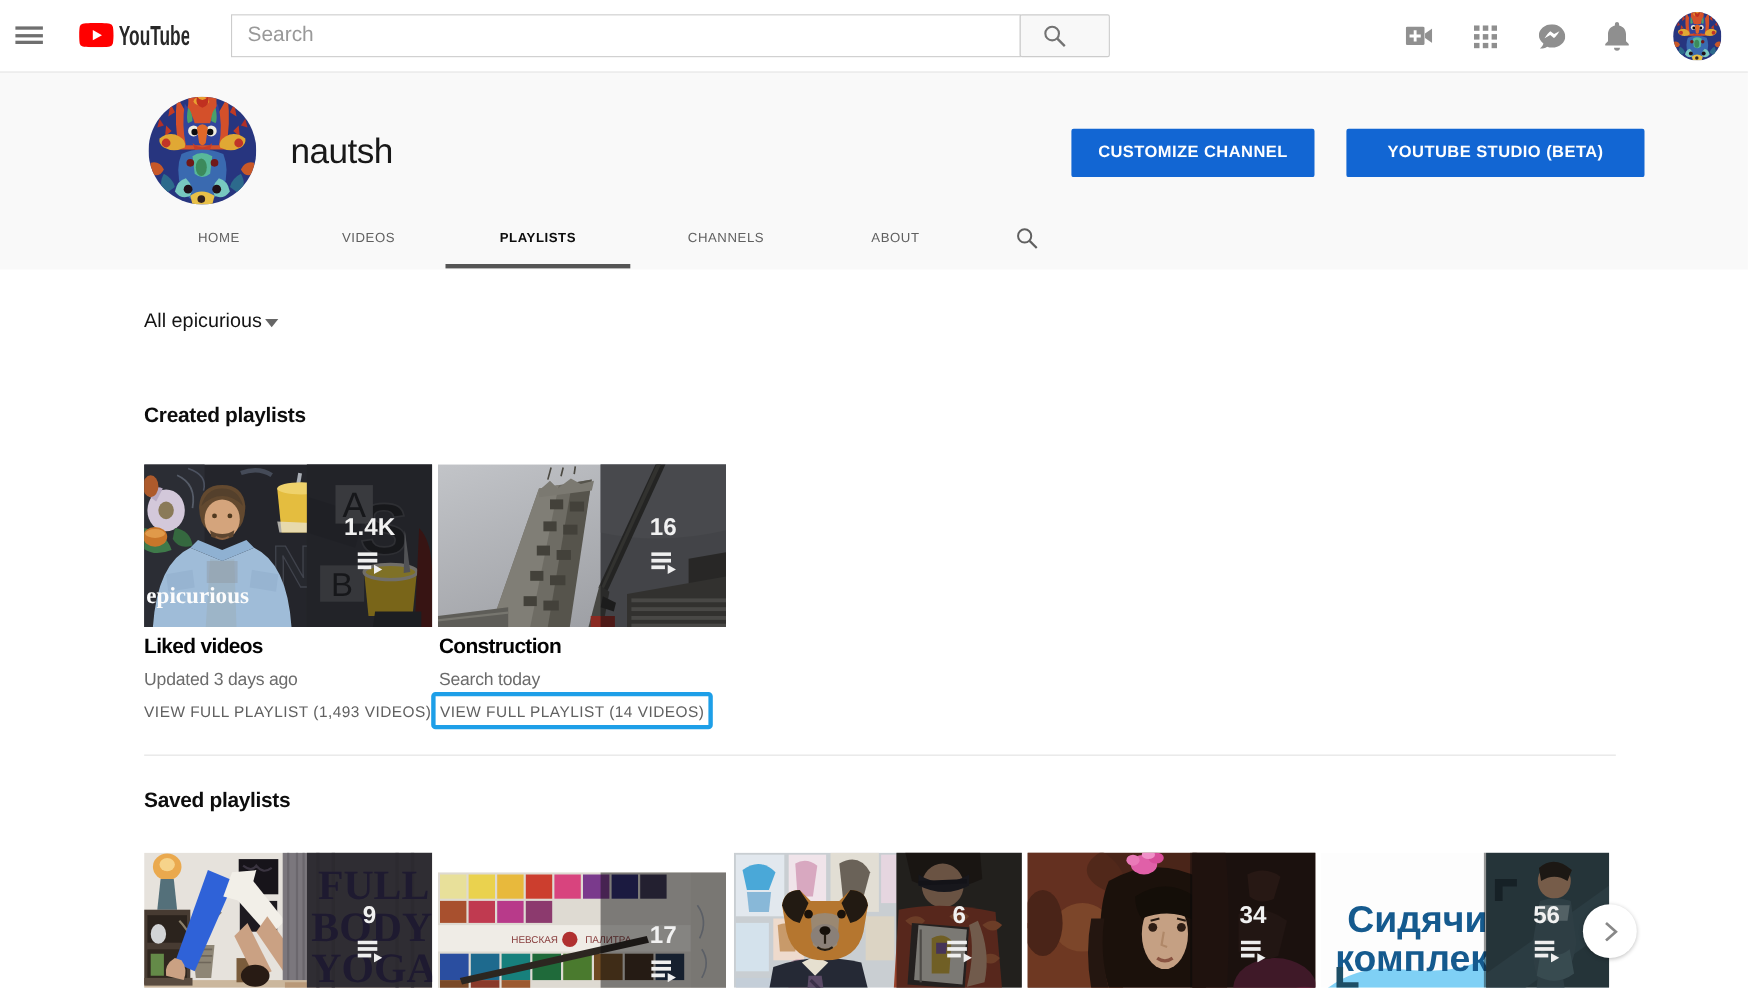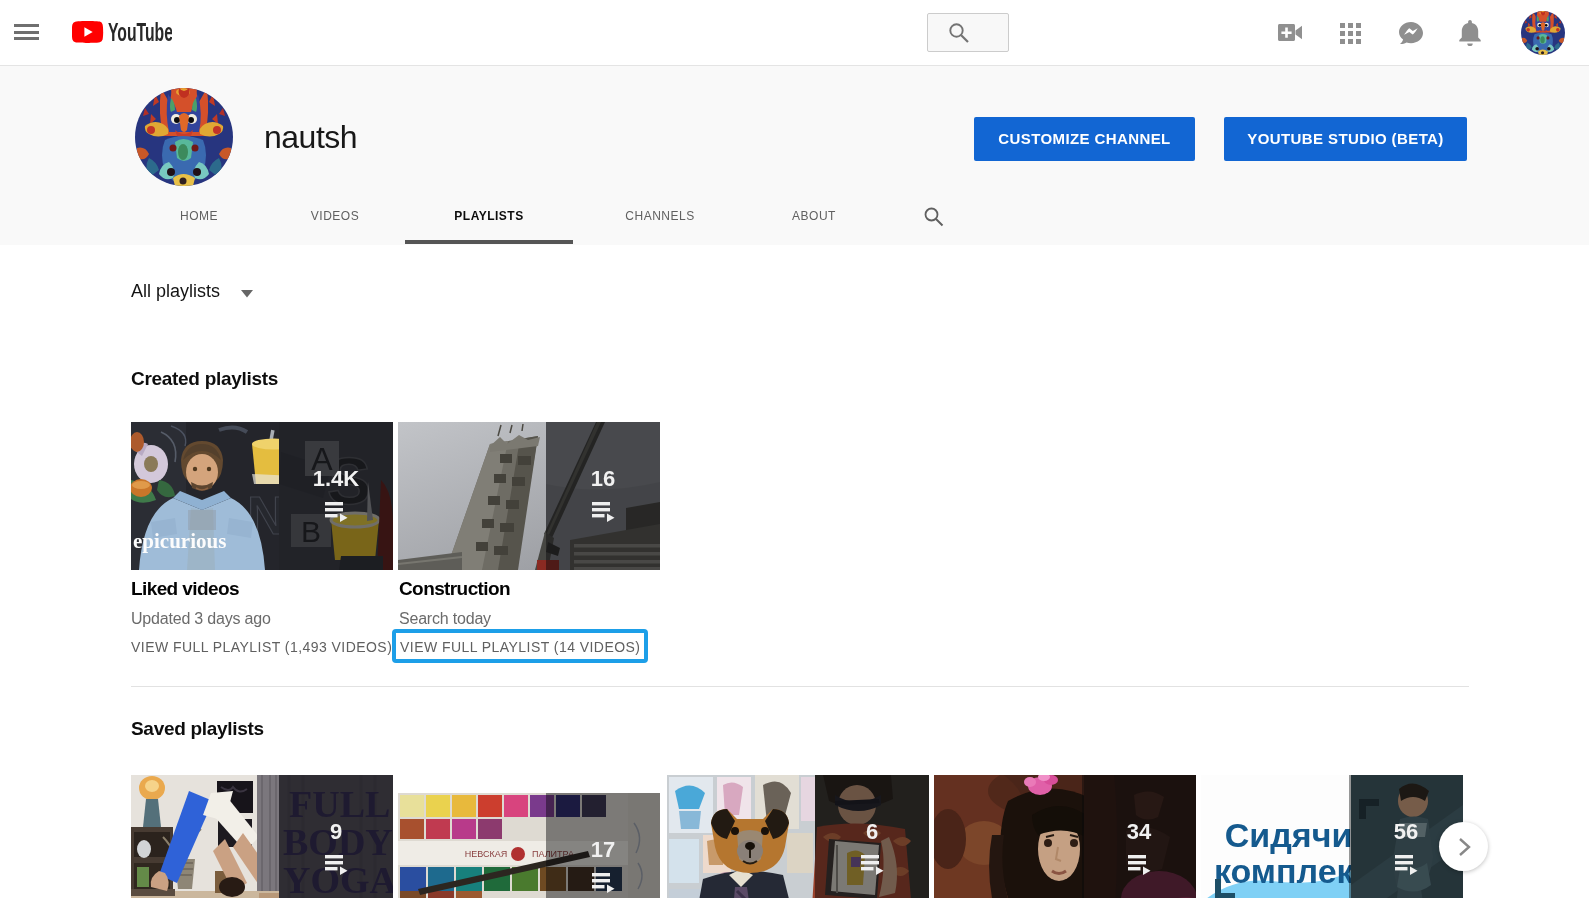--- a/index.html
+++ b/index.html
@@ -44,20 +44,23 @@
         <div style="top:0"></div>
         <div style="top:6.5px"></div>
         <div style="top:13px"></div>
       </div>
 
     <svg class="abs" style="left:72px;top:21px" width="100" height="22" viewBox="0 0 100 22">
       <path fill="#f00" d="M30.6 3.4A3.9 3.9 0 0 0 27.8.6C25.4 0 15.5 0 15.5 0S5.6 0 3.2.65A3.9 3.9 0 0 0 .4 3.4C-.2 5.9-.2 11-.2 11s0 5.1.6 7.6a3.9 3.9 0 0 0 2.8 2.75c2.4.65 12.3.65 12.3.65s9.9 0 12.3-.65a3.9 3.9 0 0 0 2.8-2.75c.6-2.5.6-7.6.6-7.6s0-5.1-.6-7.6z"></path>
       <path fill="#fff" d="M12.4 15.7 20.7 11l-8.3-4.7z"></path>
       <text x="36" y="20" font-size="25" font-weight="bold" fill="#282828" textLength="65" lengthAdjust="spacingAndGlyphs">YouTube</text>
     </svg>
+    <div id="searchbox">
+        <span>Search</span>
+      </div>
     <div id="searchbtn"></div>
     <svg class="abs" style="left:947px;top:21px" width="24" height="24" viewBox="0 0 24 24">
         <circle cx="9.5" cy="9.5" r="6.2" fill="none" stroke="#737373" stroke-width="1.9"></circle>
         <line x1="14.2" y1="14.2" x2="21" y2="21" stroke="#737373" stroke-width="2.2"></line>
       </svg>
 
     <svg class="abs" style="left:1278px;top:24px" width="24" height="17" viewBox="0 0 24 17">
       <path fill="#909090" d="M0 1.5C0 .7.7 0 1.5 0h14c.8 0 1.5.7 1.5 1.5v14c0 .8-.7 1.5-1.5 1.5h-14C.7 17 0 16.3 0 15.5z"></path>
       <path fill="#909090" d="M17.5 6.5 24 1.8v13.4l-6.5-4.7z"></path>
       <path fill="#fff" d="M7.2 3.6h2.6v3.8h3.8V10H9.8v3.8H7.2V10H3.4V7.4h3.8z"></path>
@@ -126,21 +129,21 @@
           <path d="M88 20 l-4 6 l6 2 z" fill="#b03028"></path>
       <path d="M14 70 q-6 10 2 18 l8 -6 q-2 -8 -10 -12z" fill="#2c6a8c"></path>
       <path d="M84 70 q6 10 -2 18 l-8 -6 q2 -8 10 -12z" fill="#2c6a8c"></path>
       </g>
     </svg>
   </div>
 
   <div id="chead">
     <div id="chname">nautsh</div>
     <div class="bluebtn" style="left:974px;width:221px;">CUSTOMIZE CHANNEL</div>
-    <div class="bluebtn" style="left:1224px;width:243px;">YOUTUBE STUDIO (BETA)</div>
+    <div class="bluebtn" style="left:1224px;width:271px;">YOUTUBE STUDIO (BETA)</div>
     <div class="tab" style="left:199px;">HOME</div>
     <div class="tab" style="left:335px;">VIDEOS</div>
     <div class="tab active" style="left:489px;">PLAYLISTS</div>
     <div class="tab" style="left:660px;">CHANNELS</div>
     <div class="tab" style="left:814px;">ABOUT</div>
     <svg style="position:absolute;left:923px;top:140px" width="22" height="22" viewBox="0 0 22 22">
         <circle cx="8.5" cy="8.5" r="6" fill="none" stroke="#606060" stroke-width="1.8"></circle>
         <line x1="13" y1="13" x2="19.5" y2="19.5" stroke="#606060" stroke-width="2"></line>
       </svg>
     <div id="tabline"></div>
@@ -185,21 +188,21 @@
       <path d="M2 60 q8 -2 12 6 q-4 8 -12 4 z" fill="#c85828"></path>
       <path d="M96 60 q-8 -2 -12 6 q4 8 12 4 z" fill="#c85828"></path>
       <path d="M10 20 l4 6 l-6 2 z" fill="#b03028"></path>
         <path d="M88 20 l-4 6 l6 2 z" fill="#b03028"></path>
       <path d="M14 70 q-6 10 2 18 l8 -6 q-2 -8 -10 -12z" fill="#2c6a8c"></path>
       <path d="M84 70 q6 10 -2 18 l-8 -6 q2 -8 10 -12z" fill="#2c6a8c"></path>
     </g>
   </svg>
 
   <div id="content"></div>
-  <div class="abs" style="left:131px;top:281px;font-size:18px;color:#141414;">All playlists</div>
+  <div class="abs" style="left:131px;top:281px;font-size:18px;color:#141414;">All epicurious</div>
   <svg class="abs" style="left:240px;top:290px" width="14" height="8" viewBox="0 0 14 8">
       <path d="M1 0 L13 0 L7 7.5 Z" fill="#666"></path>
     </svg>
 
   <div class="h2" style="top:368px;">Created playlists</div>
 
   <div class="thumb" style="left:131px;top:422px;">
     <svg width="262" height="148" viewBox="0 0 262 148">
       <rect width="262" height="148" fill="#24252b"></rect>
       <rect x="0" y="0" width="55" height="148" fill="#2b2d34"></rect>

